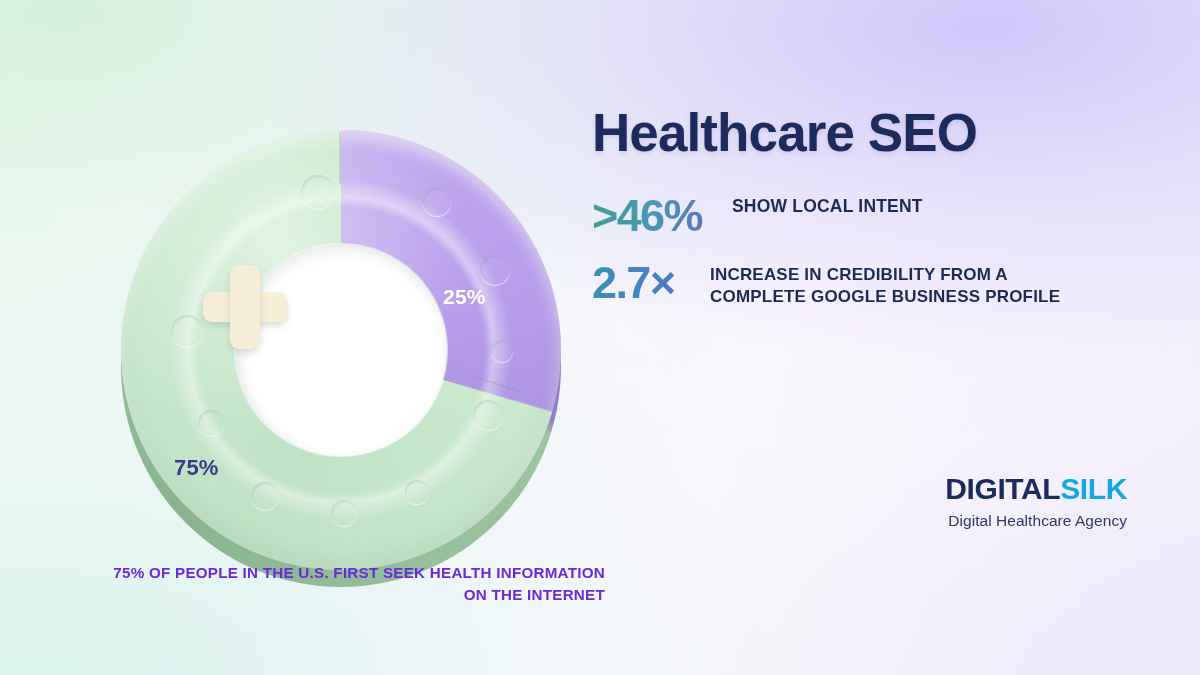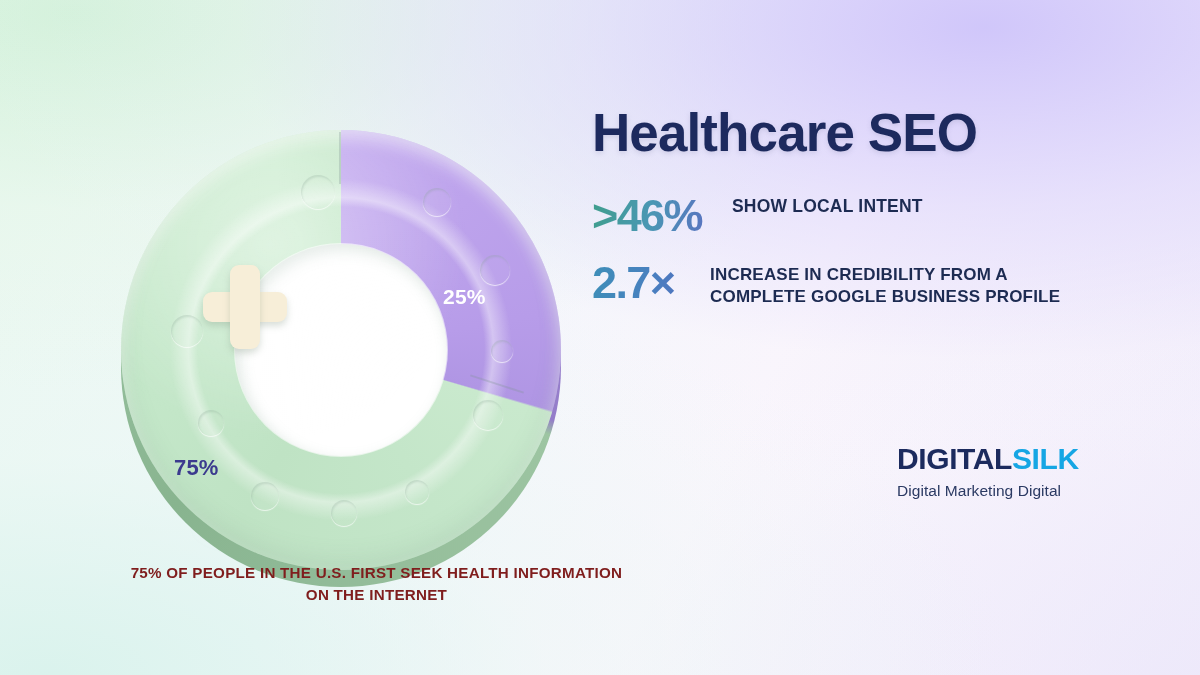--- a/index.html
+++ b/index.html
@@ -79,23 +79,23 @@
   .plus-icon .bar-h{ left:0; top:27px; width:84px; height:30px; }
   .plus-icon .bar-v{ left:27px; top:0; width:30px; height:84px; }
 
   .seg-label{
     position:absolute; font-weight:700; letter-spacing:0.2px;
   }
   .label-25{ left:340px; top:185px; font-size:21px; color:#ffffff; }
   .label-75{ left:71px; top:355px; font-size:22px; color:#3b3a8e; }
 
   .chart-caption{
-    position:absolute; left:124px; top:562px; width:505px;
-    text-align:center; font-size:15.2px; font-weight:700; line-height:1.42;
-    color:#7f1d1d; letter-spacing:0.25px;
+    position:absolute; left:100px; top:562px; width:505px;
+    text-align:right; font-size:15.2px; font-weight:700; line-height:1.42;
+    color:#6d28d9; letter-spacing:0.25px;
   }
 
   
   .right{ position:absolute; left:592px; top:104px; width:560px; }
   .headline{
     font-size:53px; line-height:1.08; font-weight:700; color:#1d2a5e;
     letter-spacing:-0.9px; text-shadow:0 2px 5px rgba(150,150,185,0.30);
   }
   .headline .l2{ display:block; }
 
@@ -115,21 +115,21 @@
     width:118px; text-align:left;
     background-image:linear-gradient(97deg,#3e8fb8 0%,#4a7ec0 55%,#5566bb 100%);
   }
   .stat-text{
     font-size:17.5px; font-weight:700; line-height:1.28; color:#1d2b52;
     letter-spacing:0.2px; padding-top:4px;
   }
   .stat2 .stat-text{ font-size:17px; padding-top:6px; }
 
   
-  .logo{ position:absolute; left:897px; top:444px; width:230px; text-align:left; }
+  .logo{ position:absolute; left:897px; top:474px; width:230px; text-align:right; }
   .logo-word{ font-size:30px; font-weight:700; letter-spacing:-0.4px; line-height:1; }
   .logo-word .d{ color:#1c2b5e; }
   .logo-word .s{ color:#16a6e4; }
   .logo-tag{ margin-top:8px; font-size:15.5px; color:#2b3a63; letter-spacing:0.05px; }
 </style>
 </head>
 <body>
 
 <div class="donut-stage">
 
@@ -184,14 +184,14 @@
         <div>INCREASE IN CREDIBILITY FROM A</div>
         <div>COMPLETE GOOGLE BUSINESS PROFILE</div>
       </div>
     </div>
 
   </div>
 </div>
 
 <div class="logo">
   <div class="logo-word"><span class="d">DIGITAL</span><span class="s">SILK</span></div>
-  <div class="logo-tag">Digital Marketing Digital</div>
+  <div class="logo-tag">Digital Healthcare Agency</div>
 </div>
 
 </body></html>

